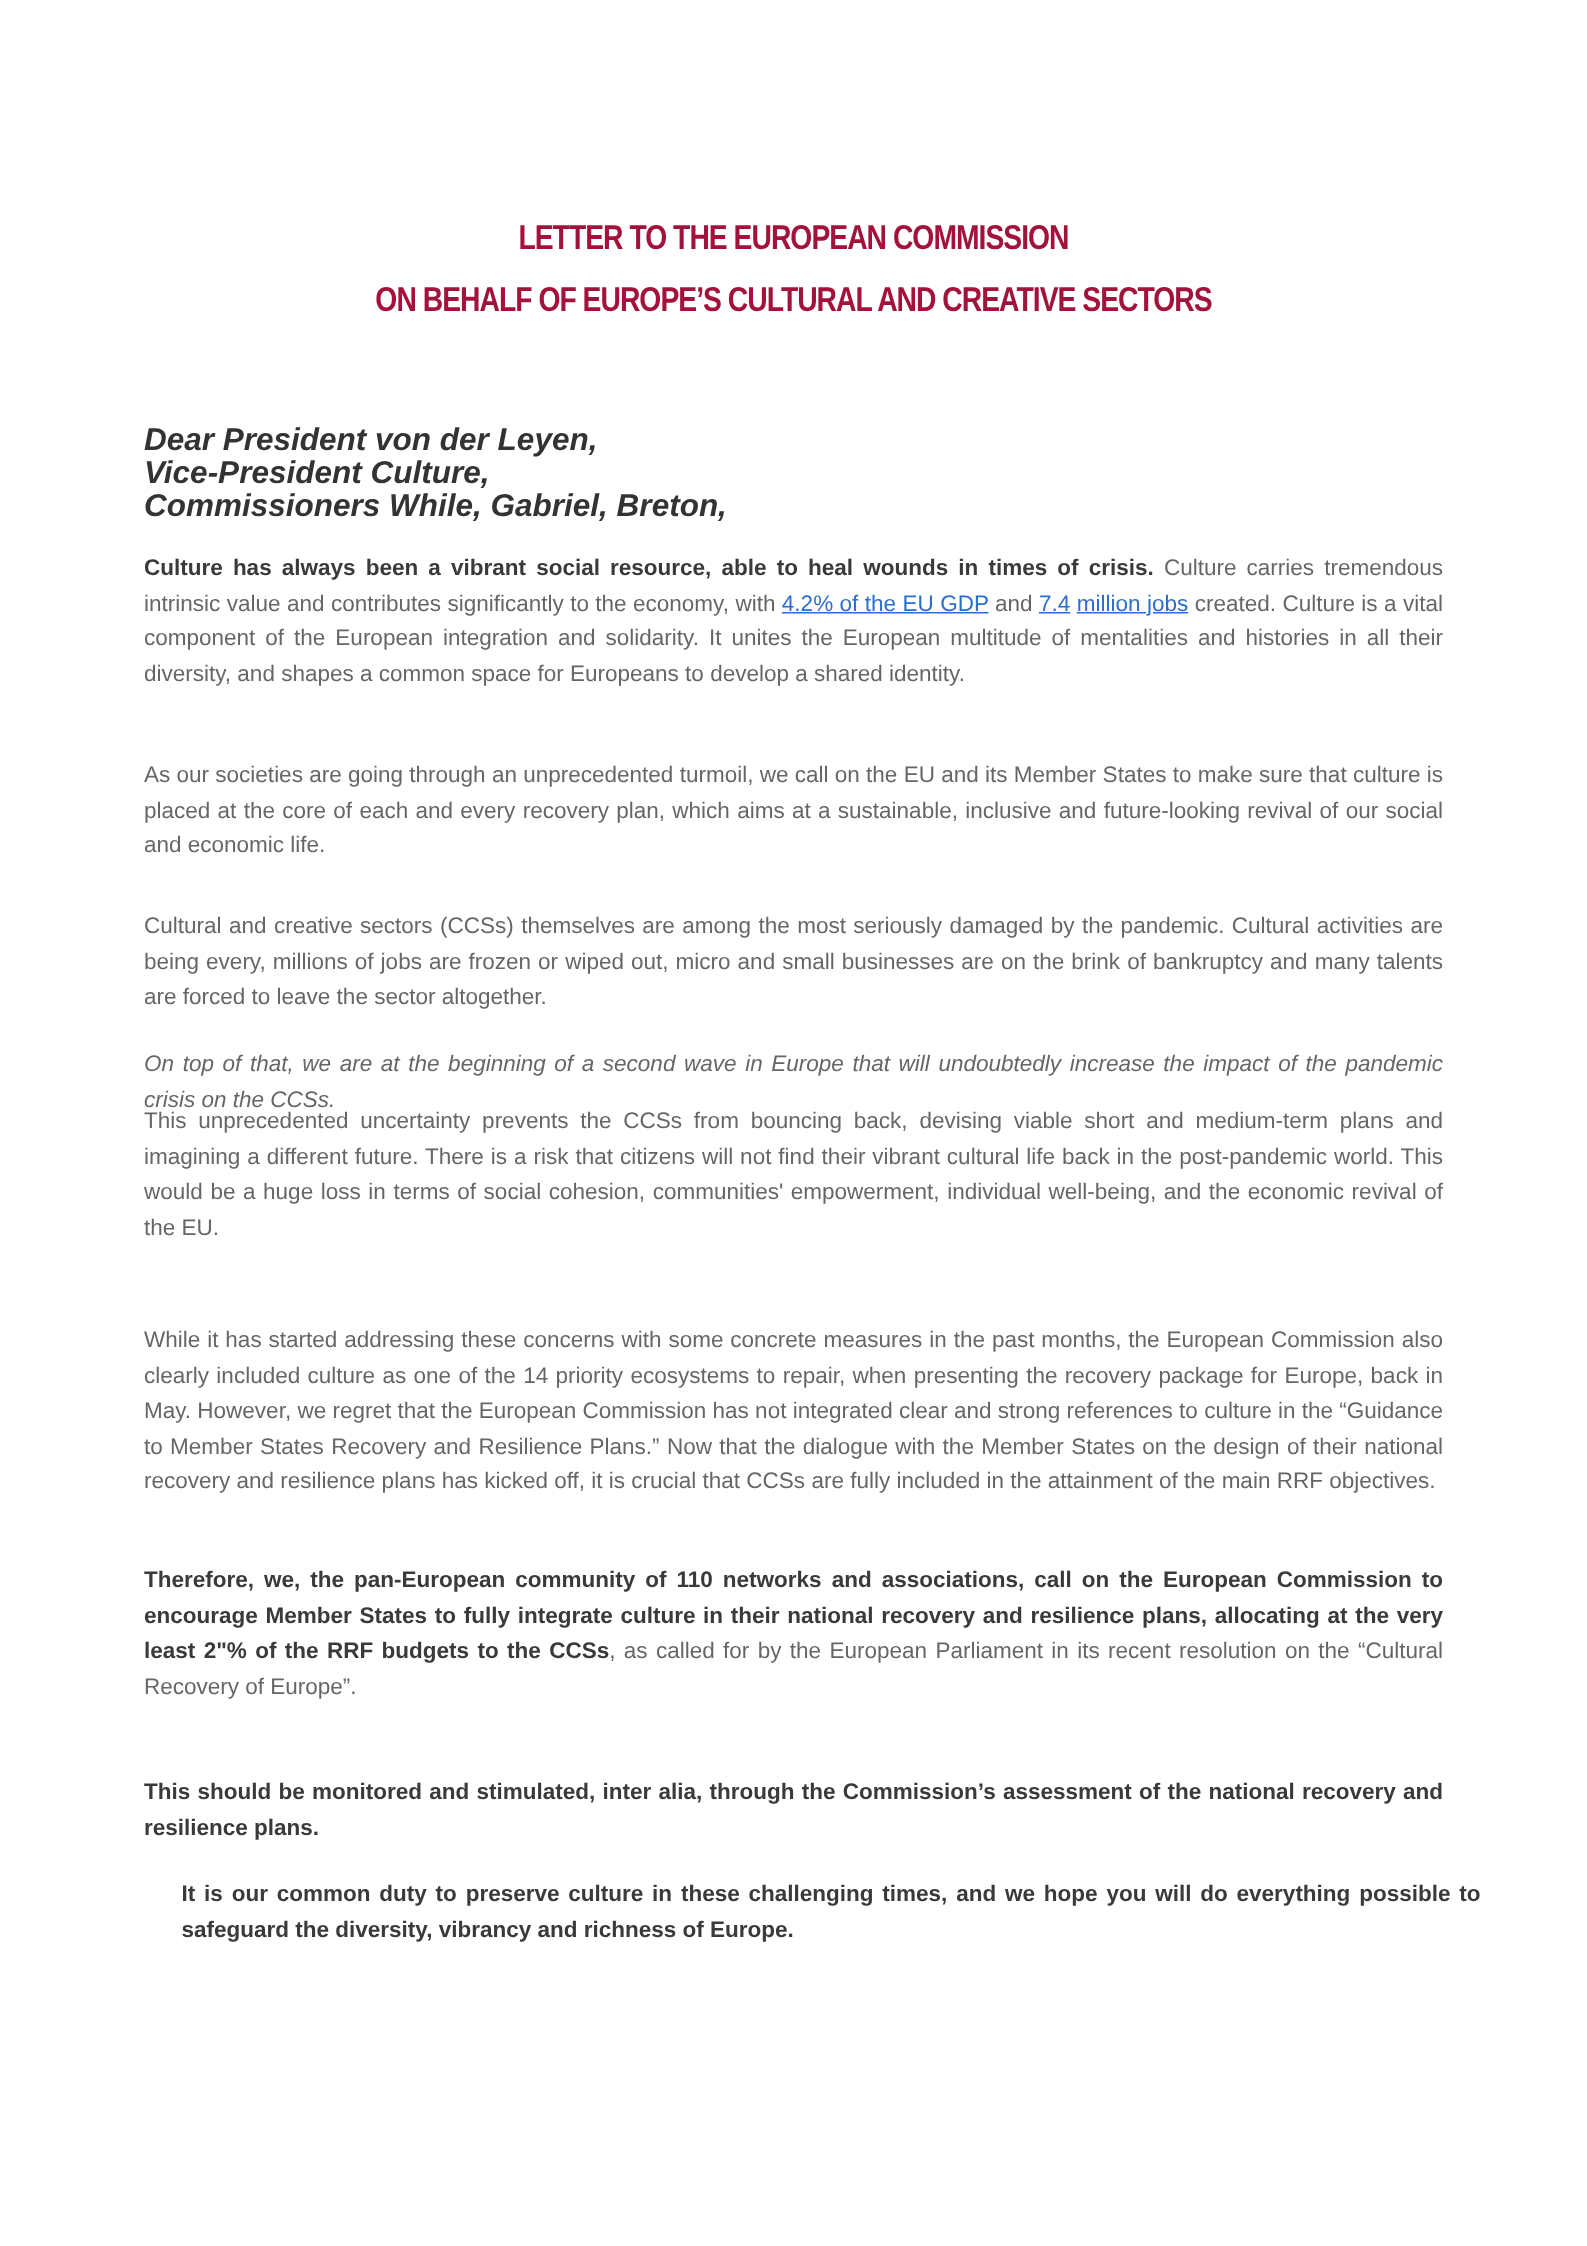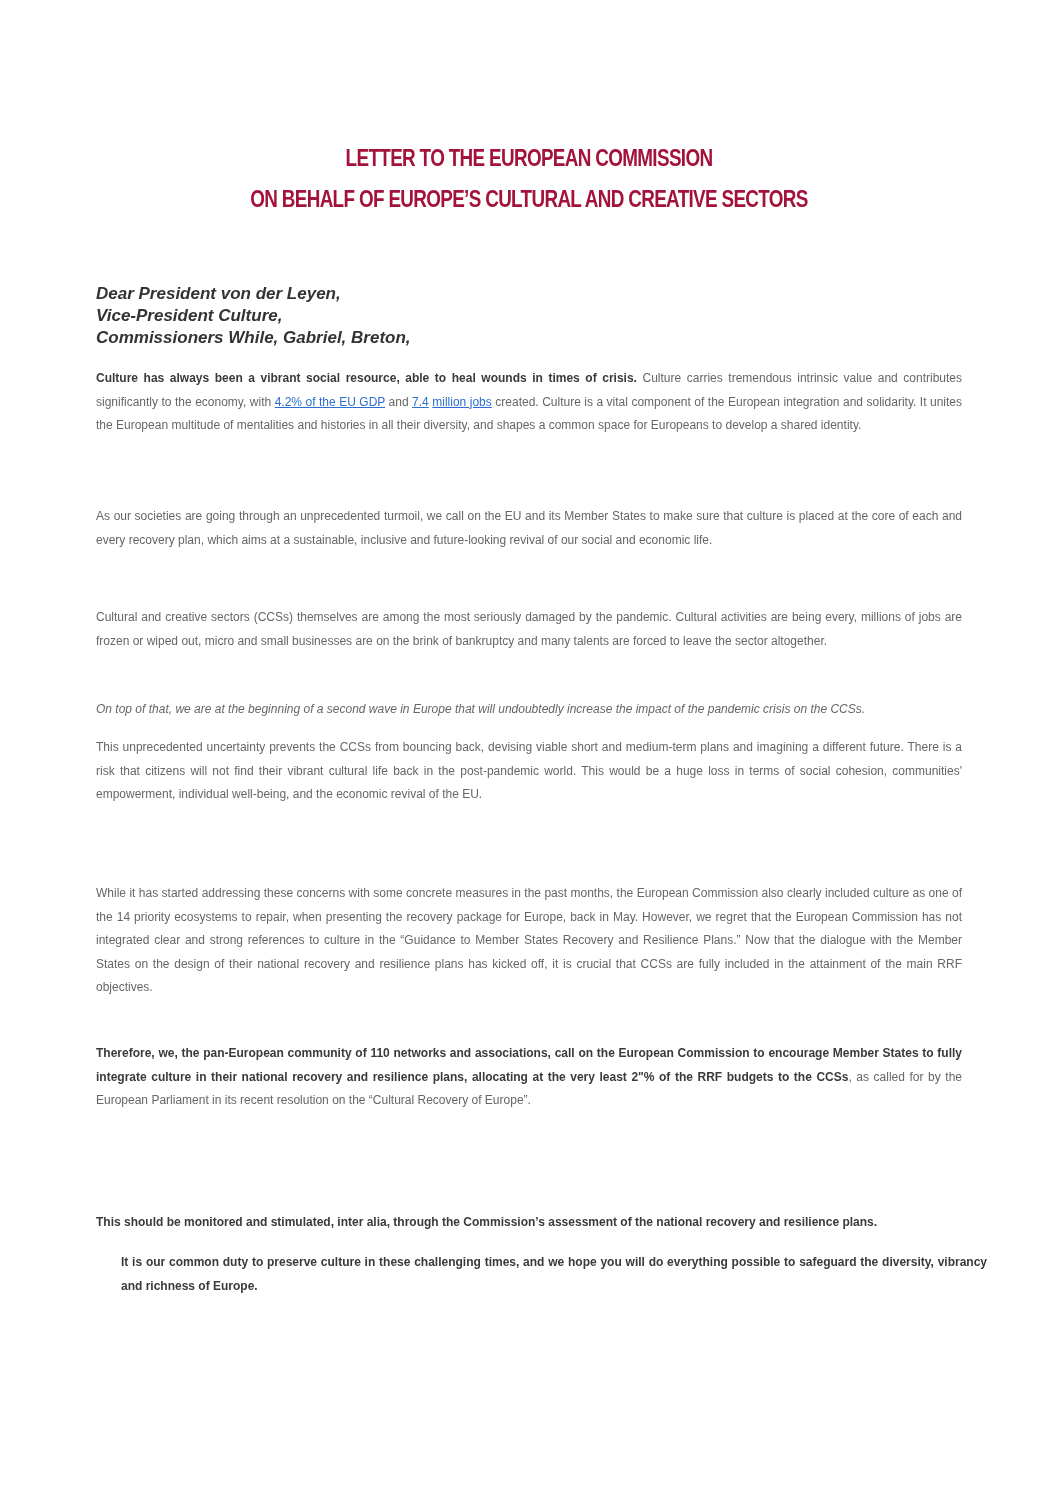--- a/index.html
+++ b/index.html
@@ -5,35 +5,35 @@
   html, body { margin: 0; padding: 0; background: #ffffff; }
   body { width: 1058px; height: 1497px; position: relative; overflow: hidden;
          font-family: "Liberation Sans", sans-serif; color: #555555; }
   .title { position: absolute; left: 0; width: 1058px; text-align: center;
            font-family: "Liberation Sans", sans-serif; font-weight: bold;
            color: #a3123a; font-size: 23px; letter-spacing: -0.8px;
            transform: scaleX(0.82); transform-origin: center; }
   .t1 { top: 145px; }
   .t2 { top: 186px; }
   .salutation { position: absolute; left: 96px; top: 283px; font-style: italic;
-                font-size: 17px; line-height: 22px; color: #333333; font-weight: bold; }
+                font-size: 21px; line-height: 22px; color: #333333; font-weight: bold; }
   .salutation span { display: block; font-weight: normal; }
   .salutation span { font-weight: 600; }
-  .para { position: absolute; left: 96px; width: 866px; font-size: 12px;
+  .para { position: absolute; left: 96px; width: 866px; font-size: 15px;
           line-height: 23.5px; text-align: justify; color: #666666; }
   .para b, .bold { color: #3a3a3a; font-weight: bold; }
   .para a { color: #2a6fcf; text-decoration: underline; }
   .p1 { top: 367px; }
   .p2 { top: 505px; }
   .p3 { top: 606px; }
   .p4 { top: 698px; font-style: italic; }
   .p5 { top: 736px; }
   .p6 { top: 882px; }
   .p7 { top: 1042px; }
-  .p8 { top: 1183px; margin-top: 28px; }
+  .p8 { top: 1183px; }
   .p9 { top: 1251px; margin-left: 25px; }
 </style>
 </head>
 <body>
 
 <div class="title t1">LETTER TO THE EUROPEAN COMMISSION</div>
 <div class="title t2">ON BEHALF OF EUROPE’S CULTURAL AND CREATIVE SECTORS</div>
 
 <div class="salutation">
   <span>Dear President von der Leyen,</span>

